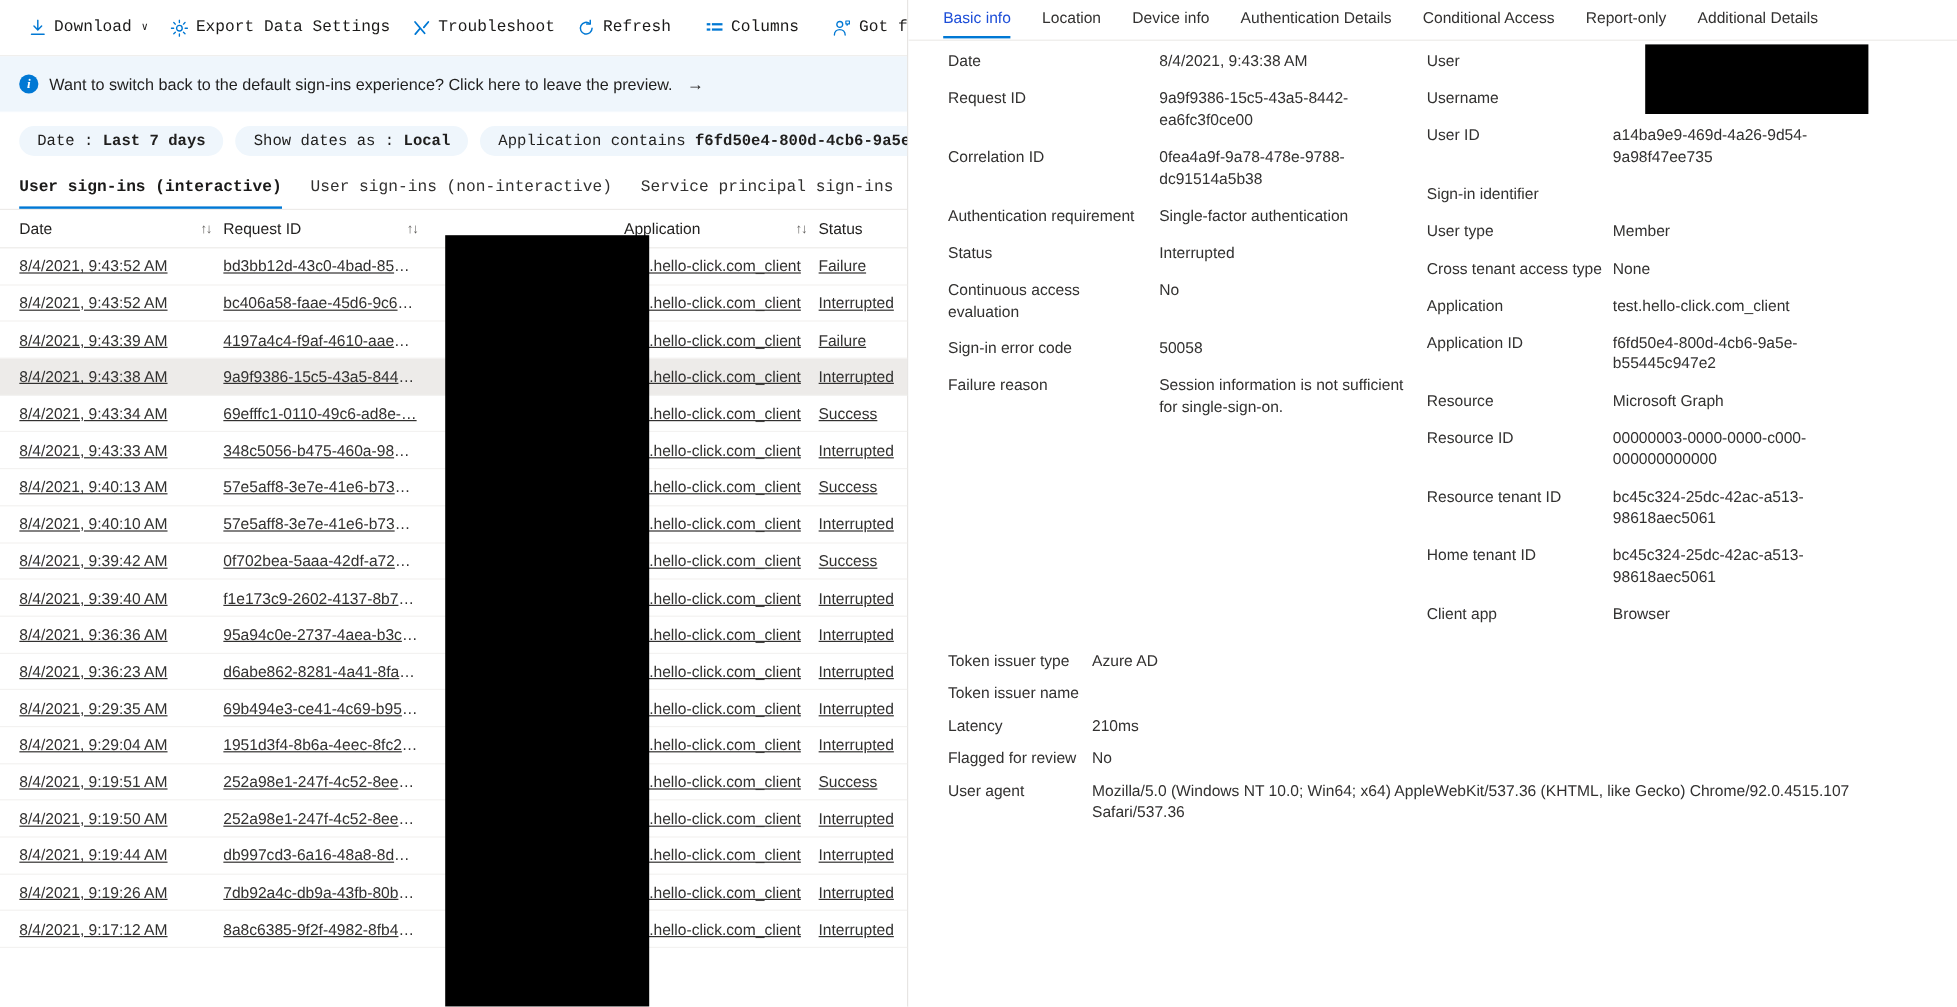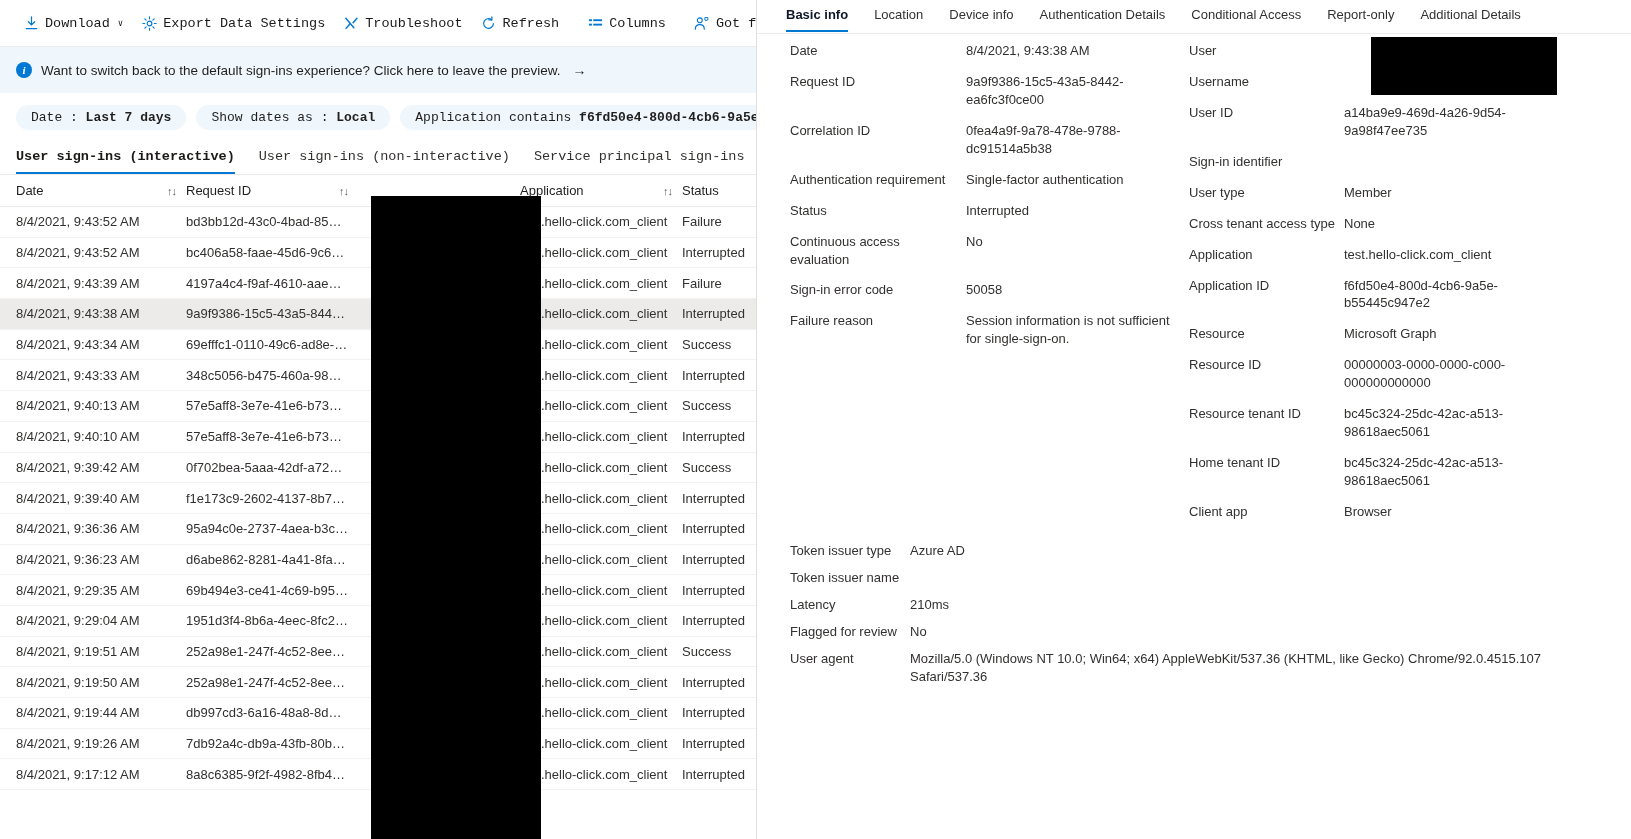--- a/index.html
+++ b/index.html
@@ -152,20 +152,21 @@
   .grid-body { }
   .row {
     display: flex;
     height: 30.7px;
     align-items: center;
     border-bottom: 1px solid #f3f2f1;
     padding: 0 16px;
     font-size: 13px;
     color: #323130;
     cursor: pointer;
+    text-decoration: underline;
   }
   .row.selected { background: #edebe9; }
   .cell {
     white-space: nowrap;
     overflow: hidden;
     text-overflow: ellipsis;
     padding-right: 10px;
   }
 
   
@@ -192,21 +193,21 @@
   }
   .dtab {
     padding: 7px 13px 9px 13px;
     font-size: 13px;
     color: #323130;
     cursor: pointer;
     position: relative;
     white-space: nowrap;
     background: none; border: none; font-family: inherit;
   }
-  .dtab.active { font-weight: 700; color: #0f172a; }
+  .dtab.active { font-weight: 400; color: #1d4ed8; }
   .dtab.active::after {
     content: "";
     position: absolute;
     left: 13px; right: 13px; bottom: -1px;
     height: 2.5px; background: #0078d4;
   }
 
   .detail-cols {
     display: flex;
     padding: 8px 0 0 0;

